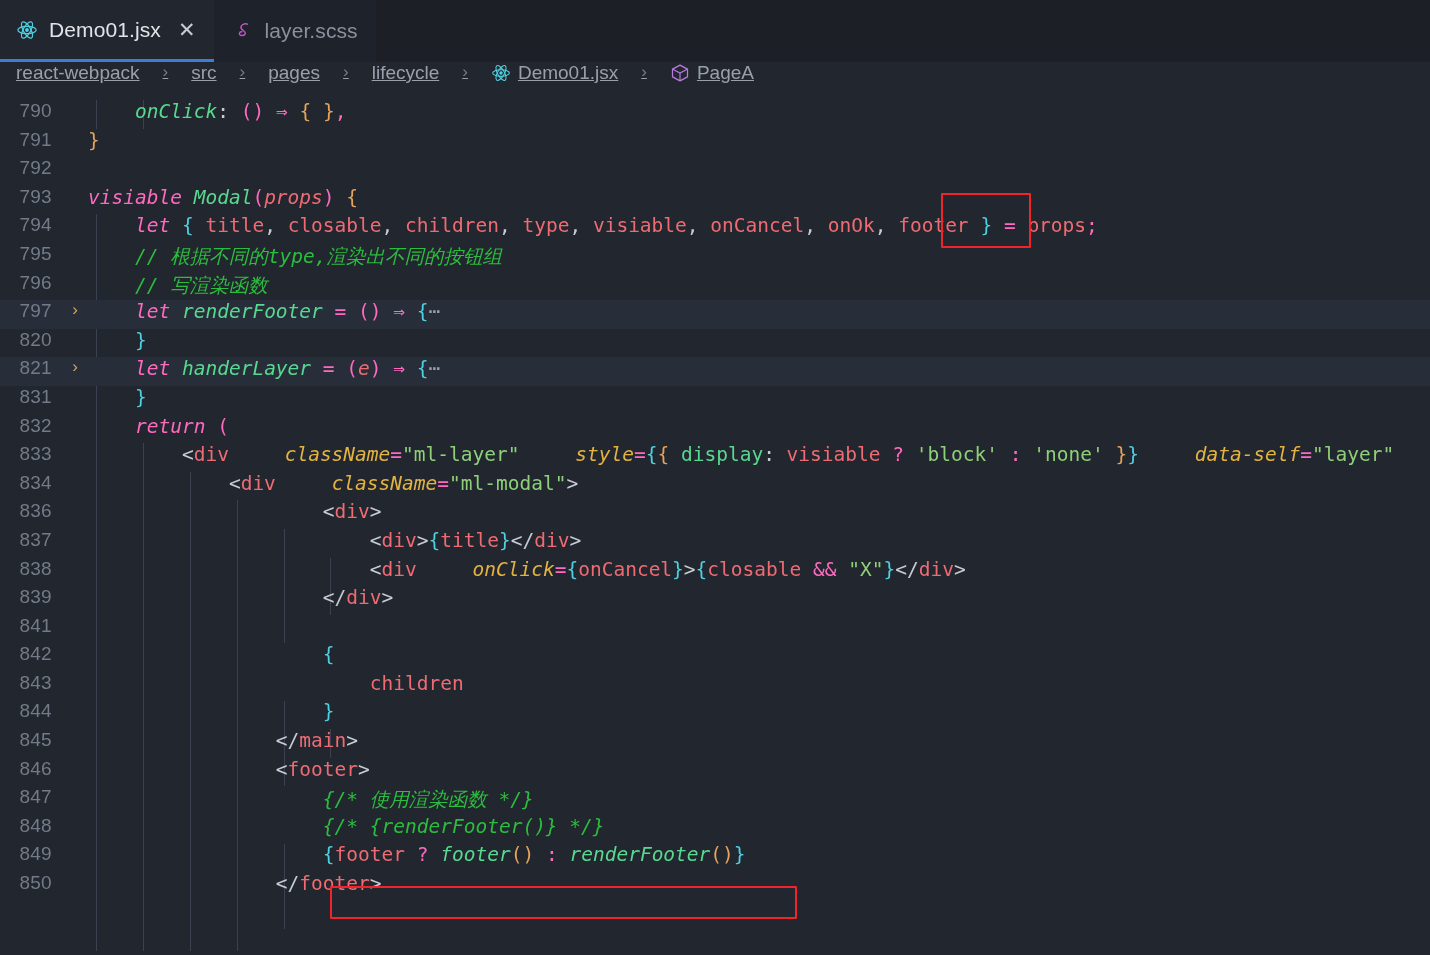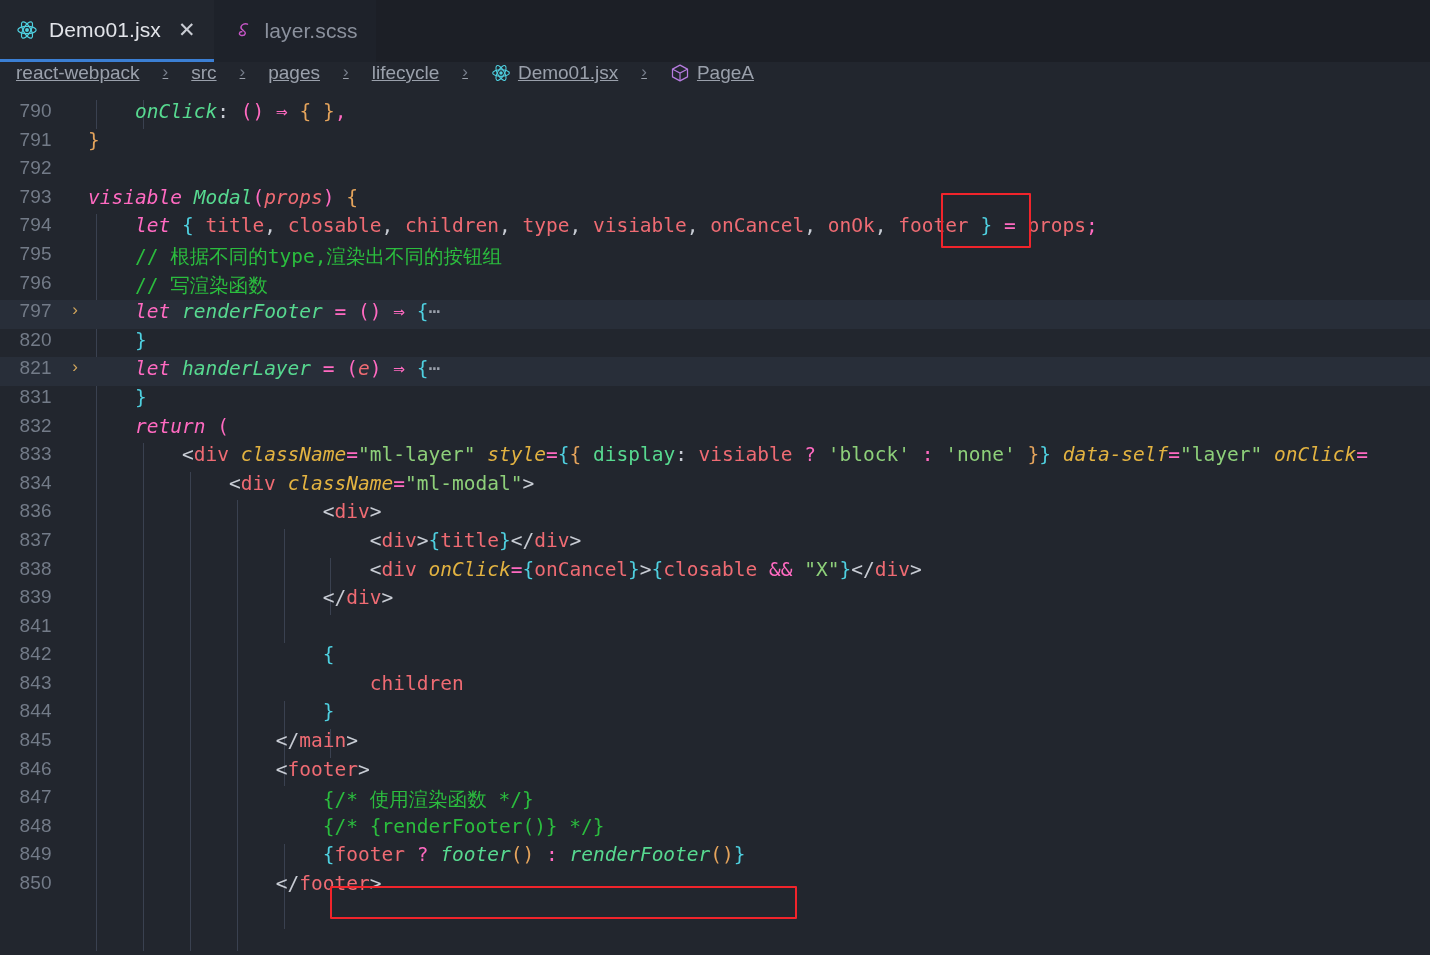--- a/index.html
+++ b/index.html
@@ -127,23 +127,23 @@
     width: 1px;
     background: #3a4150;
   }
 
   
   .t-key      { color: #ff6ac1; font-style: italic; }
   .t-fn       { color: #57d990; }
   .t-fnI      { color: #57d990; font-style: italic; }
   .t-var      { color: #ef6b73; }
   .t-varI     { color: #ef6b73; font-style: italic; }
-  .t-attr     { color: #e3b341; font-style: italic; }
+  .t-attr     { color: #e3b341; font-style: italic; margin-left: 44px; }
   .t-str      { color: #8ed07a; }
-  .t-cmt      { color: #2bbd3e; }
+  .t-cmt      { color: #2bbd3e; font-style: italic; }
   .t-brace    { color: #e5a45c; }
   .t-brace2   { color: #4fd0e0; }
   .t-punc     { color: #ff6ac1; }
   .t-plain    { color: #c8ccd4; }
   .t-tag      { color: #ef6b73; }
   .t-op       { color: #ff6ac1; }
   .t-dots     { color: #9aa0ab; }
 
   
   .redbox {

